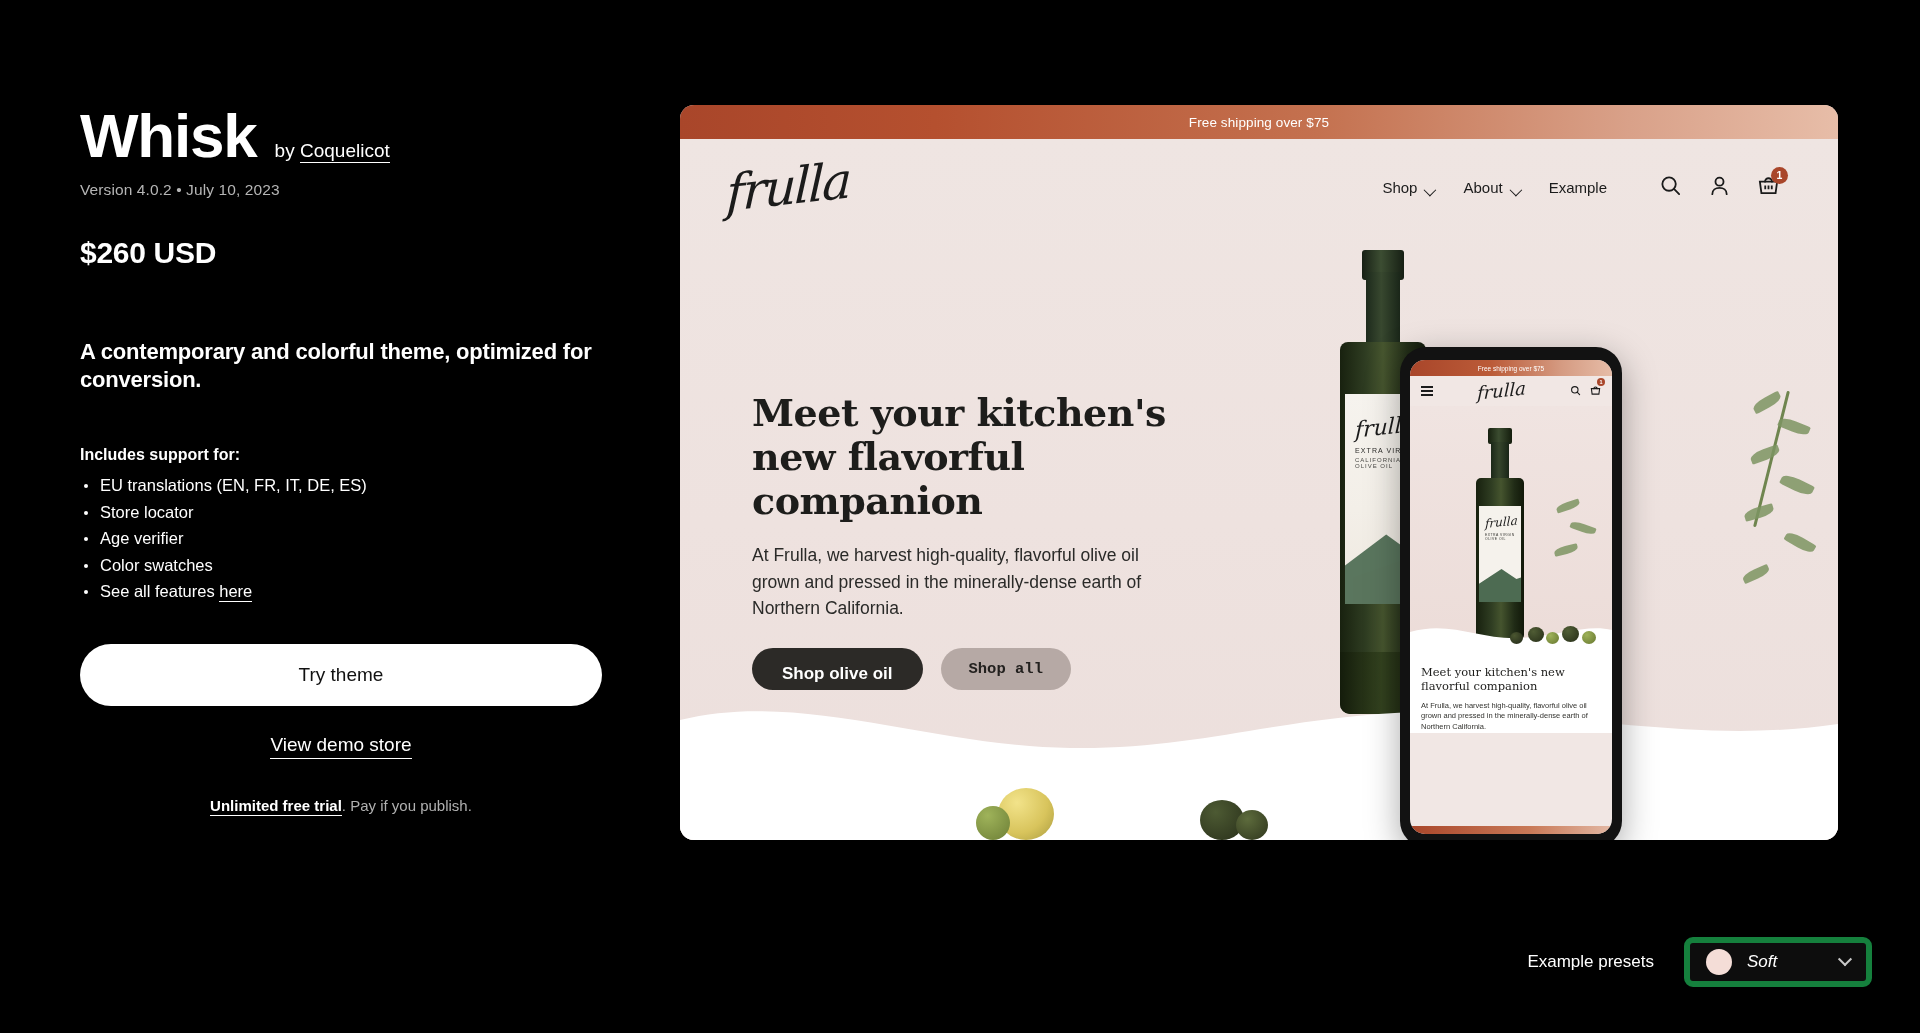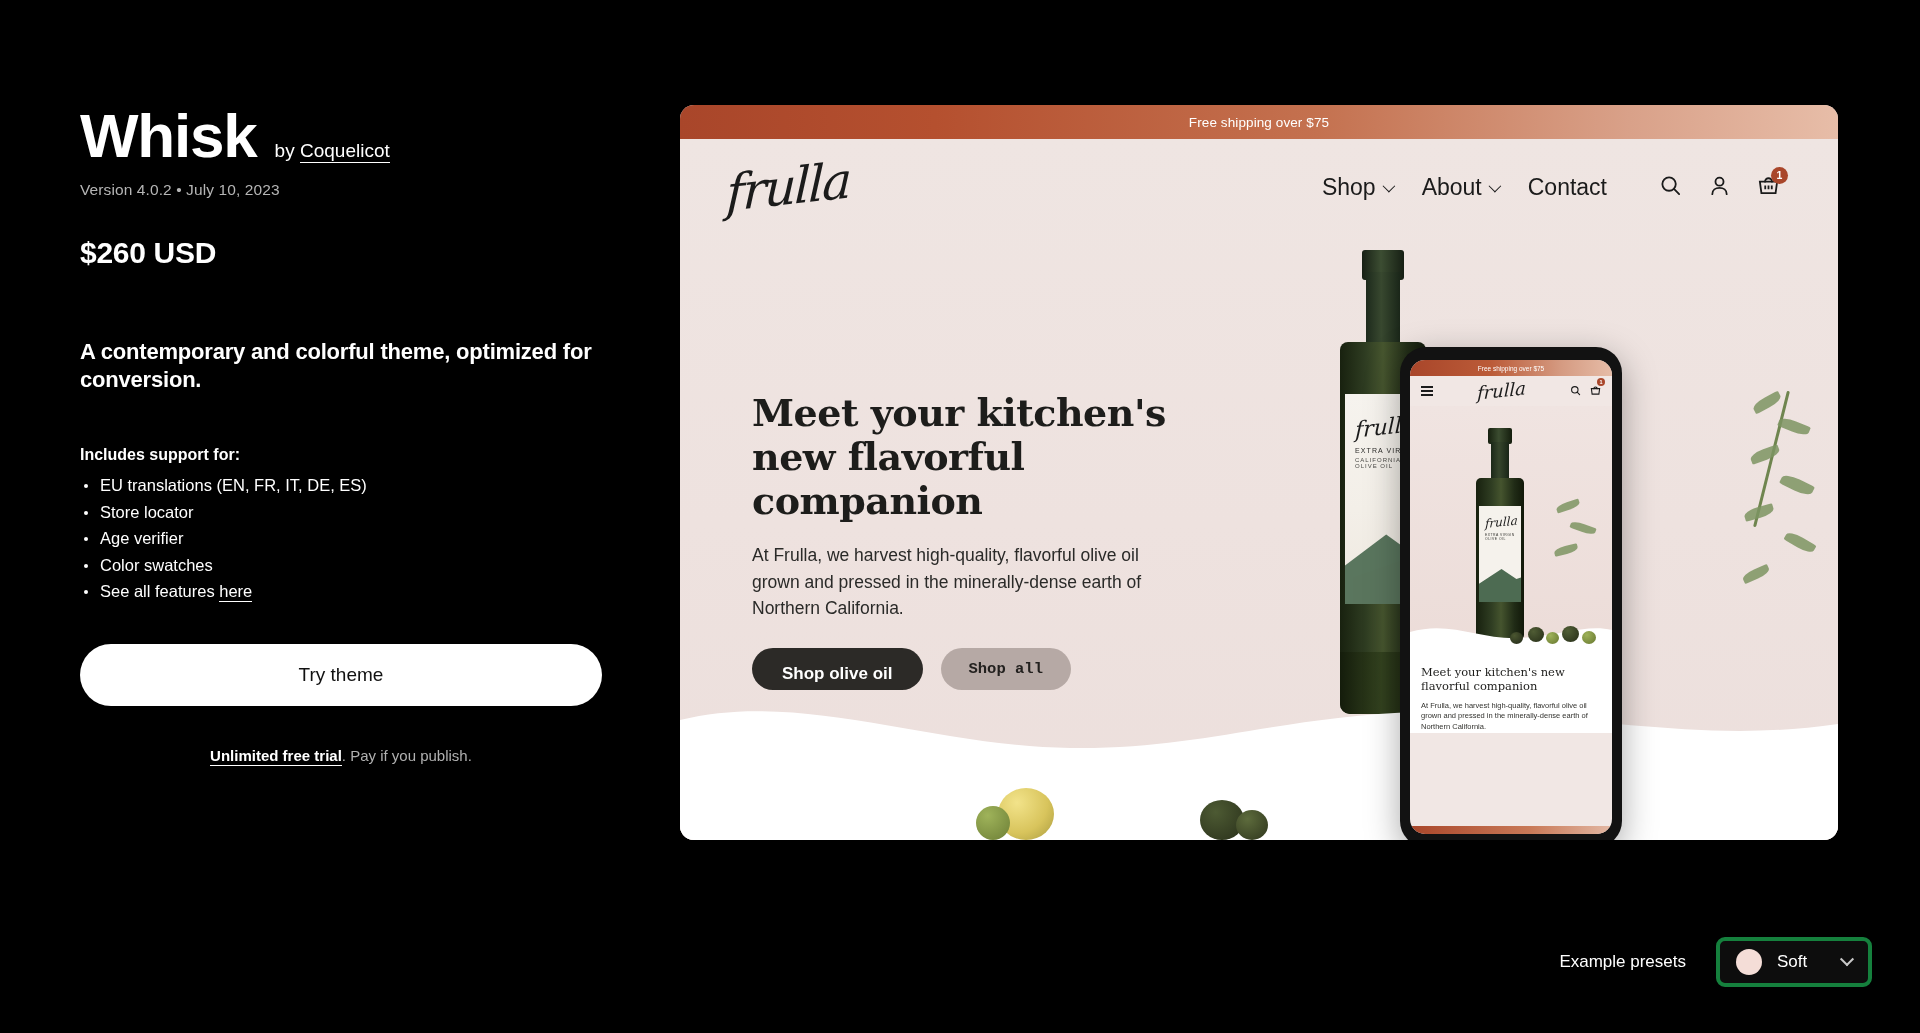--- a/index.html
+++ b/index.html
@@ -133,22 +133,22 @@
     font-family: "DejaVu Serif", serif;
     font-style: italic;
     font-size: 50px;
     color: #1b1b1b;
     transform: rotate(-6deg) skewX(-8deg);
     letter-spacing: -2px;
     line-height: 1;
   }
   .nav { margin-left: auto; display: flex; align-items: center; gap: 30px; }
   .nav-item {
-    display: flex; align-items: center; gap: 7px;
-    font-size: 23px; color: #1b1b1b; cursor: pointer;
+    display: flex; align-items: flex-end; gap: 7px;
+    font-size: 15px; color: #1b1b1b; cursor: pointer;
   }
   .chev {
     display: inline-block; width: 9px; height: 9px;
     border-right: 1.6px solid #1b1b1b; border-bottom: 1.6px solid #1b1b1b;
     transform: rotate(45deg) translateY(-2px);
   }
   .nav-icons { display: flex; align-items: center; gap: 26px; margin-left: 22px; }
   .icon-btn { cursor: pointer; position: relative; display: block; }
   .cart-badge {
     position: absolute; top: -7px; right: -8px;
@@ -363,25 +363,25 @@
   }
 
   
   .presets {
     position: absolute;
     right: 48px; bottom: 46px;
     display: flex; align-items: center; gap: 30px;
   }
   .presets-label { font-size: 17px; color: #ffffff; }
   .presets-select {
-    width: 156px; height: 50px;
-    border: 4px solid #15803d; border-radius: 9px;
+    width: 188px; height: 50px;
+    border: 6px solid #15803d; border-radius: 9px;
     background: #0d0d0d;
     display: flex; align-items: center;
-    padding: 0 16px; gap: 15px; cursor: pointer;
+    padding: 0 16px; gap: 15px; cursor: pointer; font-style: italic;
   }
   .swatch {
     width: 26px; height: 26px; border-radius: 50%;
     background: #f4ddd7; flex: none;
   }
   .presets-value { font-size: 17px; color: #ffffff; flex: 1; }
   .sel-chev {
     width: 10px; height: 10px;
     border-right: 2px solid #c8c8c8; border-bottom: 2px solid #c8c8c8;
     transform: rotate(45deg) translate(-2px,-2px);
@@ -413,20 +413,23 @@
     <ul class="feature-list">
       <li><span>EU translations (EN, FR, IT, DE, ES)</span></li>
       <li><span>Store locator</span></li>
       <li><span>Age verifier</span></li>
       <li><span>Color swatches</span></li>
       <li><span>See all features </span><span class="inline-link">here</span></li>
     </ul>
 
     <button class="try-btn">Try theme</button>
 
+    <div class="demo-link">
+      <span>View demo store</span>
+    </div>
 
     <div class="trial-note">
       <span class="strong">Unlimited free trial</span><span>. Pay if you publish.</span>
     </div>
   </div>
 
   <div class="preview">
 
     <div class="announce">
       <span class="announce-text">Free shipping over $75</span>
@@ -476,21 +479,21 @@
         <div class="nav">
           <div class="nav-item">
             <span>Shop</span>
             <i class="chev"></i>
           </div>
           <div class="nav-item">
             <span>About</span>
             <i class="chev"></i>
           </div>
           <div class="nav-item">
-            <span>Contact</span>
+            <span>Example</span>
           </div>
 
           <div class="nav-icons">
             <span class="icon-btn">
               <svg width="23" height="23" viewBox="0 0 24 24" fill="none" stroke="#1b1b1b" stroke-width="1.9">
                 <circle cx="10.5" cy="10.5" r="7"></circle>
                   <line x1="15.6" y1="15.6" x2="21" y2="21" stroke-linecap="round"></line>
               </svg>
             </span>
             <span class="icon-btn">

